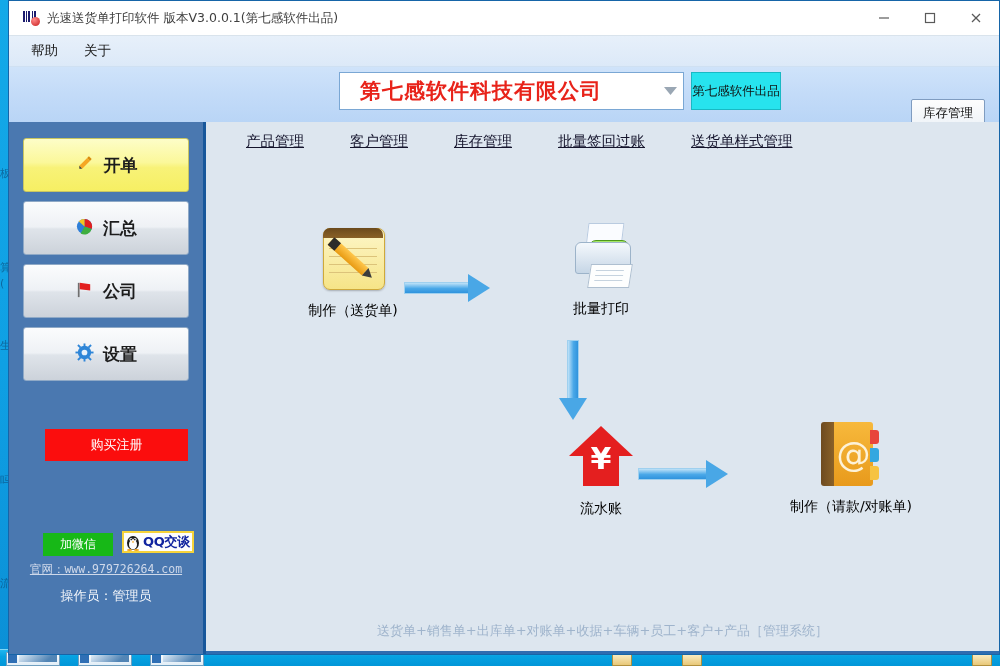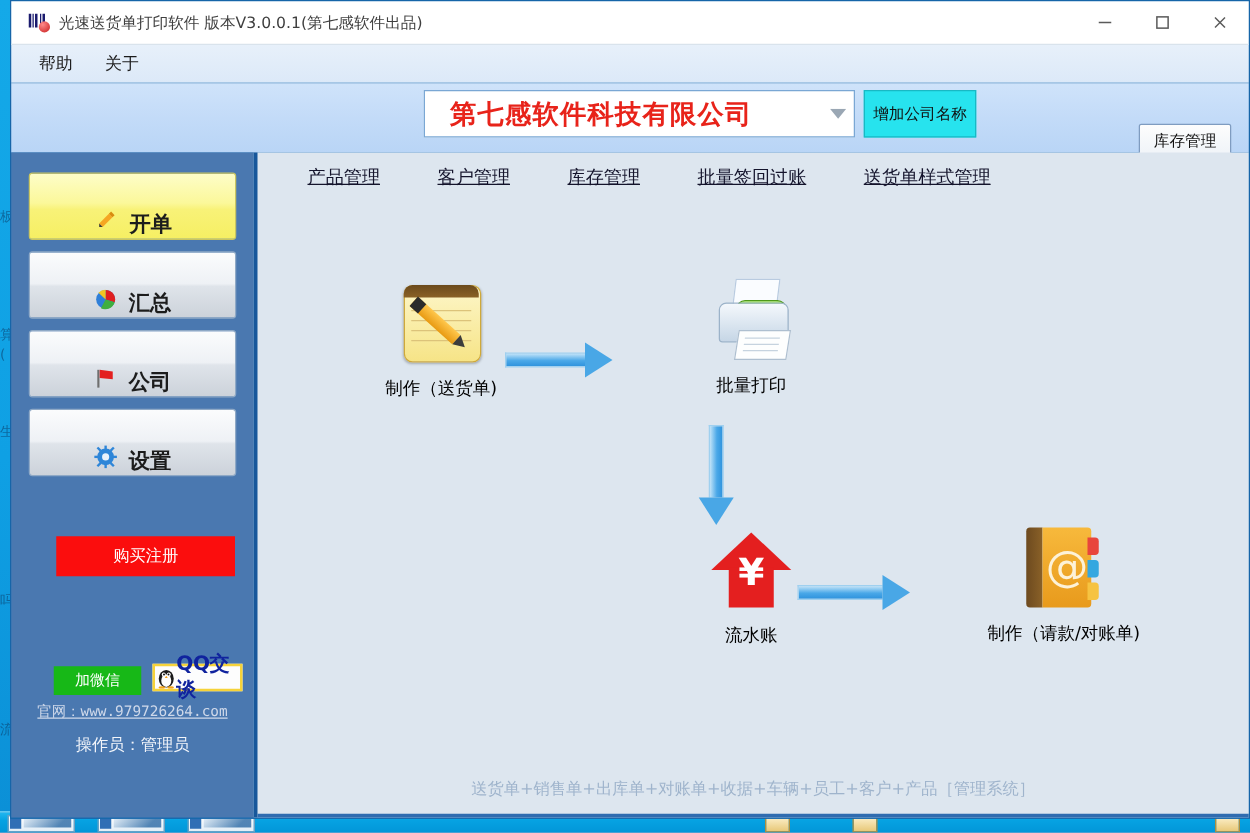--- a/index.html
+++ b/index.html
@@ -121,21 +121,21 @@
 
   #body{flex:1;display:flex;min-height:0;position:relative;}
 
   
   #sidebar{
     width:194px;flex:none;background:#4a78b0;position:relative;
   }
   .side-btn{
     position:absolute;left:14px;width:166px;height:54px;
     border:1px solid #8fa9c6;border-radius:3px;
-    display:flex;align-items:flex-end;justify-content:center;gap:9px;
+    display:flex;align-items:center;justify-content:center;gap:9px;
     box-sizing:border-box;
     background:linear-gradient(180deg,#fbfcfd 0%,#eef1f5 48%,#dfe4ea 52%,#ccd2da 100%);
   }
   .side-btn.active{
     background:linear-gradient(180deg,#fdfdc8 0%,#fbf89a 45%,#f8f278 55%,#f6ef63 100%);
     border-color:#c9c560;
   }
   .side-btn .lbl{font-size:17px;font-weight:bold;color:#1c1c1c;font-family:"DejaVu Sans",sans-serif;}
   #sb-0{top:16px;} #sb-1{top:79px;} #sb-2{top:142px;} #sb-3{top:205px;}
 
@@ -152,21 +152,21 @@
   }
   #btn-qq{
     position:absolute;left:113px;top:409px;width:72px;height:22px;
     background:#fdfdfd;border:2px solid #f6d33a;
     display:flex;align-items:center;box-sizing:border-box;
   }
   #btn-qq .peng{
     width:16px;height:18px;margin-left:1px;position:relative;flex:none;
   }
   #btn-qq .qtxt{
-    flex:1;font-size:16px;color:#10239e;font-weight:bold;
+    flex:1;text-align:center;font-size:13px;color:#10239e;font-weight:bold;
     font-family:"DejaVu Sans",sans-serif;letter-spacing:-.3px;
   }
   #site-link{
     position:absolute;left:0;right:0;top:440px;text-align:center;
     font-size:11.5px;color:#cfd9ea;text-decoration:underline;
     font-family:"DejaVu Sans Mono",monospace;
   }
   #operator{
     position:absolute;left:0;right:0;top:465px;text-align:center;
     font-size:13px;color:#f2f5fa;font-family:"DejaVu Sans",sans-serif;
@@ -362,21 +362,21 @@
 
   <div id="topbar">
     <div id="company-box">
       <div id="company-name">第七感软件科技有限公司</div>
       <div id="company-caret">
         <svg width="13" height="9" viewBox="0 0 13 9">
             <polygon points="0,0 13,0 6.5,8" fill="#9aa7b4"></polygon>
           </svg>
       </div>
     </div>
-    <div id="btn-addcompany">增加公司名称</div>
+    <div id="btn-addcompany">第七感软件出品</div>
     <div class="topbtn" id="btn-backup">库存管理</div>
     <div class="topbtn" id="btn-standby">进入待机</div>
   </div>
 
   <div id="body">
 
     <div id="sidebar">
 
       <div class="side-btn active" id="sb-0">
         <span class="ico-s">

